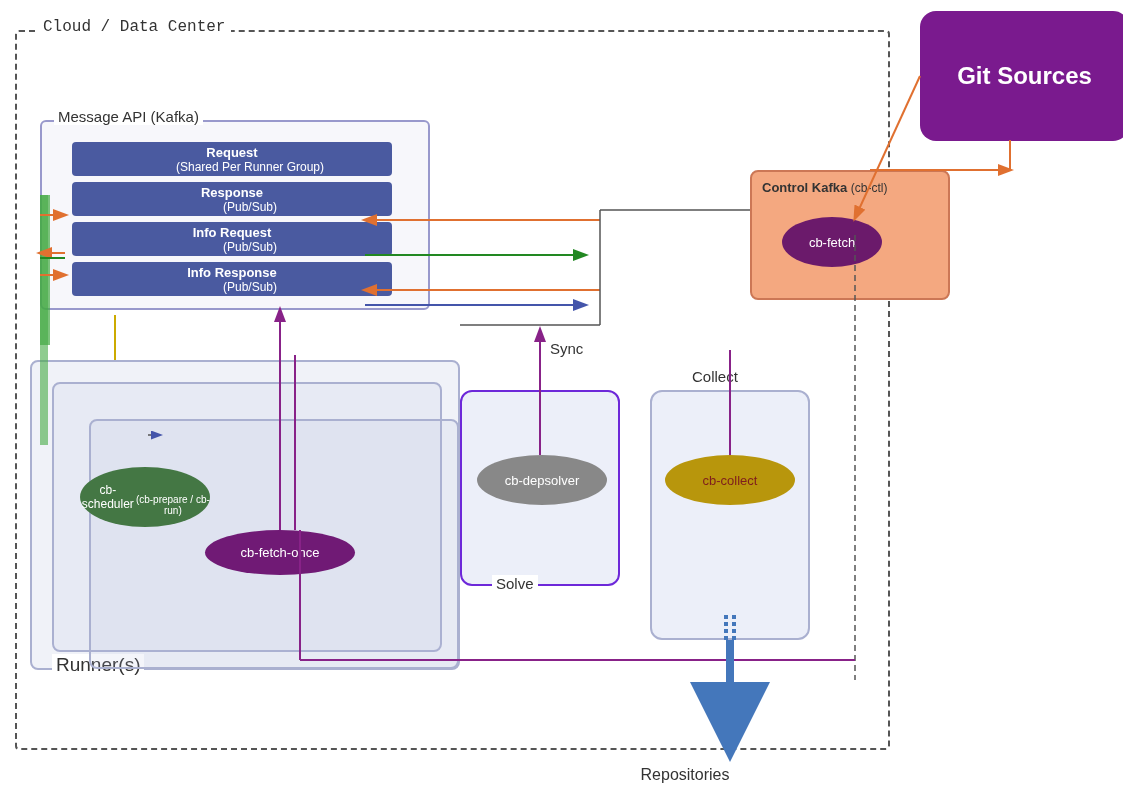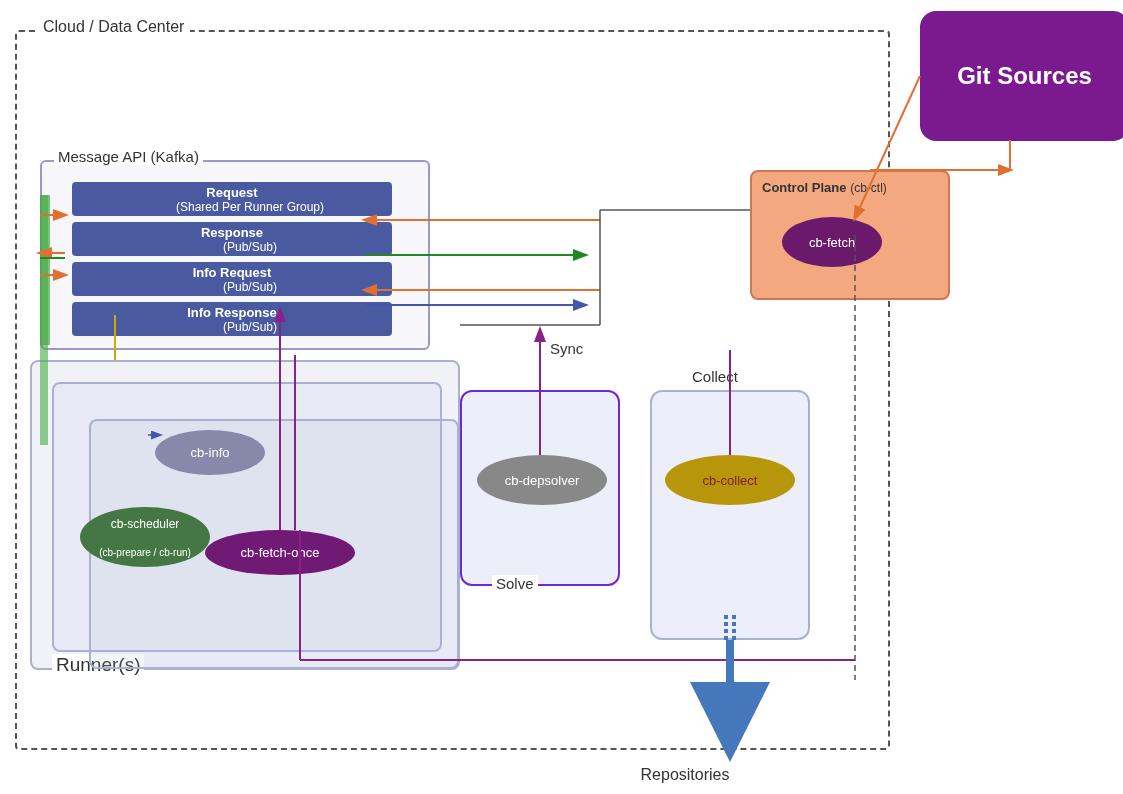--- a/index.html
+++ b/index.html
@@ -19,20 +19,21 @@
 
     
     .cloud-box {
       position: absolute;
       top: 30px;
       left: 15px;
       width: 875px;
       height: 720px;
       border: 2px dashed #555;
       border-radius: 4px;
+      font-family: Liberation Mono, monospace;
     }
     .cloud-label {
       position: absolute;
       top: -14px;
       left: 20px;
       background: #fff;
       padding: 0 6px;
       font-size: 16px;
       color: #333;
     }
@@ -40,21 +41,20 @@
     
     .kafka-box {
       position: absolute;
       top: 120px;
       left: 40px;
       width: 390px;
       height: 190px;
       border: 2px solid #9999cc;
       border-radius: 6px;
       background: rgba(200,200,230,0.15);
-      margin-top: 40px;
     }
     .kafka-label {
       position: absolute;
       top: -14px;
       left: 12px;
       background: #fff;
       padding: 0 4px;
       font-size: 15px;
       color: #333;
     }
@@ -190,33 +190,33 @@
       display: flex;
       align-items: center;
       justify-content: center;
       color: #fff;
       font-size: 13px;
     }
 
     
     .cb-scheduler-ellipse {
       position: absolute;
-      top: 507px;
+      top: 467px;
       left: 80px;
       width: 130px;
       height: 60px;
       background: #447744;
       border-radius: 50%;
       display: flex;
       align-items: center;
       justify-content: center;
       color: #fff;
       font-size: 12px;
       text-align: center;
-      flex-direction: column;
+      flex-direction: row;
     }
 
     
     .cb-fetch-once-ellipse {
       position: absolute;
       top: 530px;
       left: 205px;
       width: 150px;
       height: 45px;
       background: #701a75;
@@ -362,38 +362,35 @@
     </div>
 
     <div class="msg-row" style="top: 140px;">
       <span class="bold">Info Response</span>
       <span class="normal">(Pub/Sub)</span>
     </div>
   </div>
 
   <div class="control-plane-box">
     <span class="control-plane-label">
-      <span>Control Plane</span>
+      <span>Control Kafka</span>
       <span class="control-plane-sub">(cb-ctl)</span>
     </span>
     <div class="cb-fetch-ellipse">
       <span>cb-fetch</span>
     </div>
   </div>
 
   <div class="runners-outer">
     <span class="runners-label">Runner(s)</span>
     <div class="runners-inner1">
       <div class="runners-inner2"></div>
     </div>
   </div>
 
-  <div class="cb-info-ellipse">
-    <span>cb-info</span>
-  </div>
 
   <div class="cb-scheduler-ellipse">
     <span>cb-scheduler</span>
     <span style="font-size:10px;margin-top:16px;">(cb-prepare / cb-run)</span>
   </div>
 
   <div class="cb-fetch-once-ellipse">
     <span>cb-fetch-once</span>
   </div>
 

